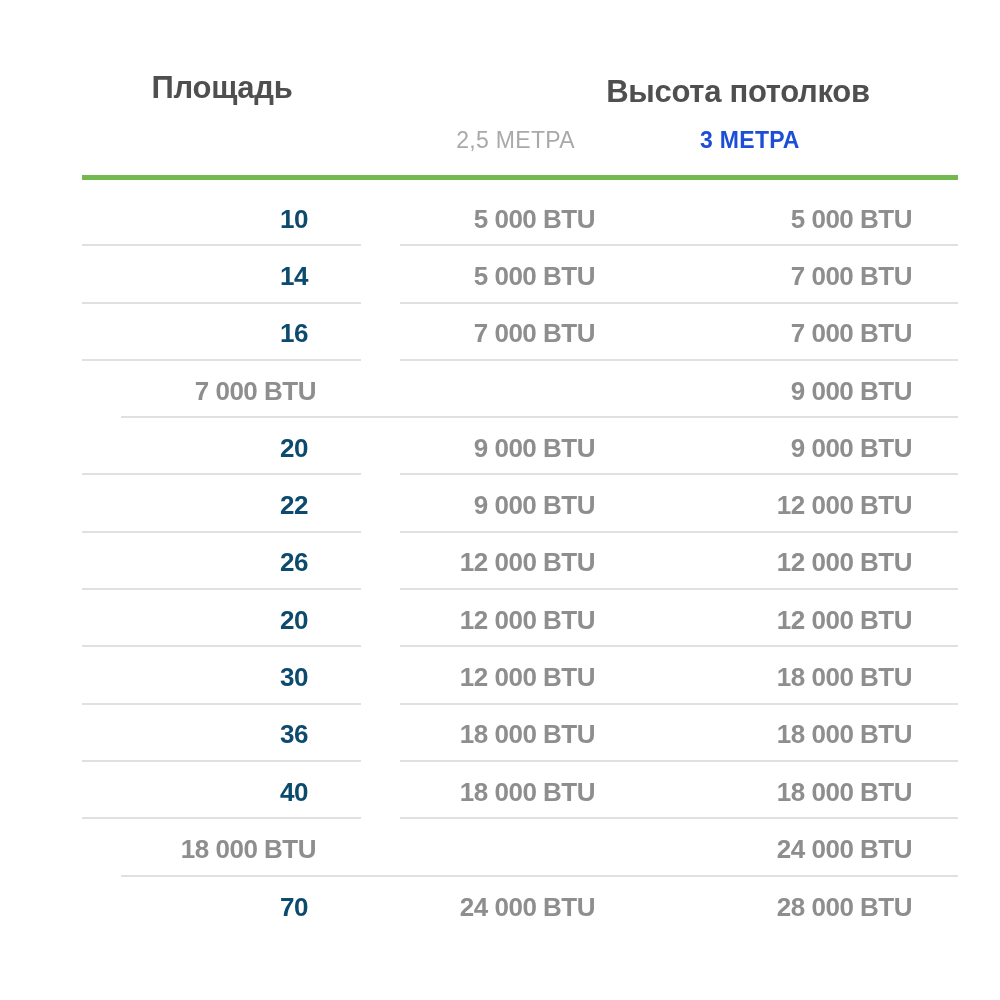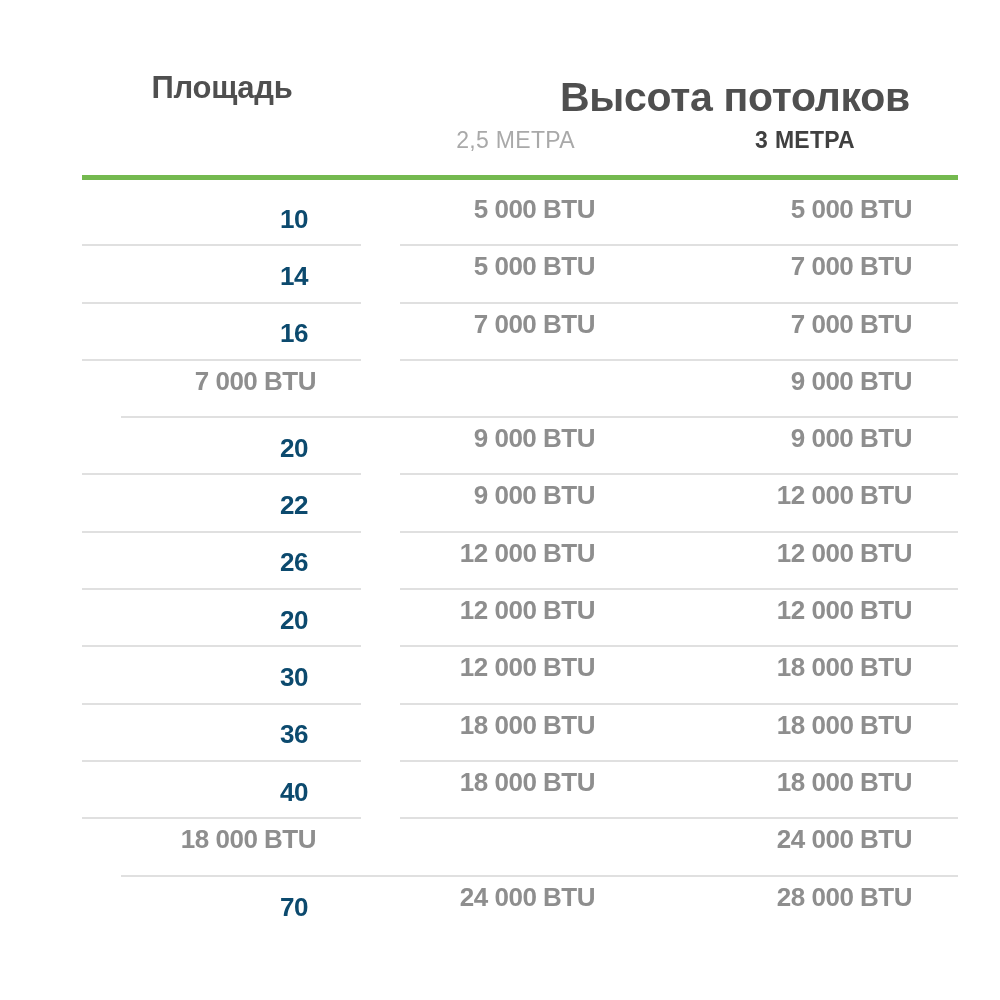--- a/index.html
+++ b/index.html
@@ -13,49 +13,49 @@
   .canvas { position: relative; width: 1000px; height: 706px; background: #ffffff; }
 
   
   .hdr-left {
     position: absolute; left: 82px; top: 68px; width: 280px;
     text-align: center; font-size: 31px; font-weight: bold;
     color: #4f4f4f; line-height: 40px; letter-spacing: -0.3px;
   }
   .hdr-right {
     position: absolute; left: 560px; top: 74px; width: 356px;
-    text-align: left; font-size: 41px; font-weight: bold;
+    text-align: center; font-size: 31px; font-weight: bold;
     color: #4f4f4f; letter-spacing: -0.3px;
   }
   .sub-1 {
     position: absolute; left: 380px; top: 127px; width: 195px;
     text-align: right; font-size: 23px; font-weight: normal;
     color: #a9a9a9; letter-spacing: 0.3px;
   }
   .sub-2 {
     position: absolute; left: 700px; top: 127px; width: 210px;
-    text-align: center; font-size: 23px; font-weight: bold;
-    color: #404040; letter-spacing: 0.3px;
+    text-align: left; font-size: 23px; font-weight: bold;
+    color: #1d4ed8; letter-spacing: 0.3px;
   }
 
   .green-rule {
     position: absolute; left: 82px; top: 175px;
     width: 876px; height: 5px;
   }
 
   
   .tbody { position: absolute; left: 82px; top: 189px; width: 876px; }
   .row { display: flex; height: 57.3px; align-items: stretch; }
   .cell-area {
     width: 279px; display: flex; align-items: center; justify-content: flex-end;
     padding-right: 53px; padding-top: 5px;
     font-size: 26px; font-weight: bold; color: #0c4a6e; letter-spacing: -0.5px;
   }
   .cell-gap { width: 39px; }
-  .cell-right { flex: 1; display: flex; padding-top: 5px; }
+  .cell-right { flex: 1; display: flex; align-items: center; padding-top: 5px; }
   .btu-1 {
     width: 195px; text-align: right;
     font-size: 26px; font-weight: bold; color: #8e8e8e; letter-spacing: -0.5px;
   }
   .btu-2 {
     flex: 1; text-align: right; padding-right: 46px;
     font-size: 26px; font-weight: bold; color: #8e8e8e; letter-spacing: -0.5px;
   }
   .row:not(:last-child) .cell-area,
   .row:not(:last-child) .cell-right {

